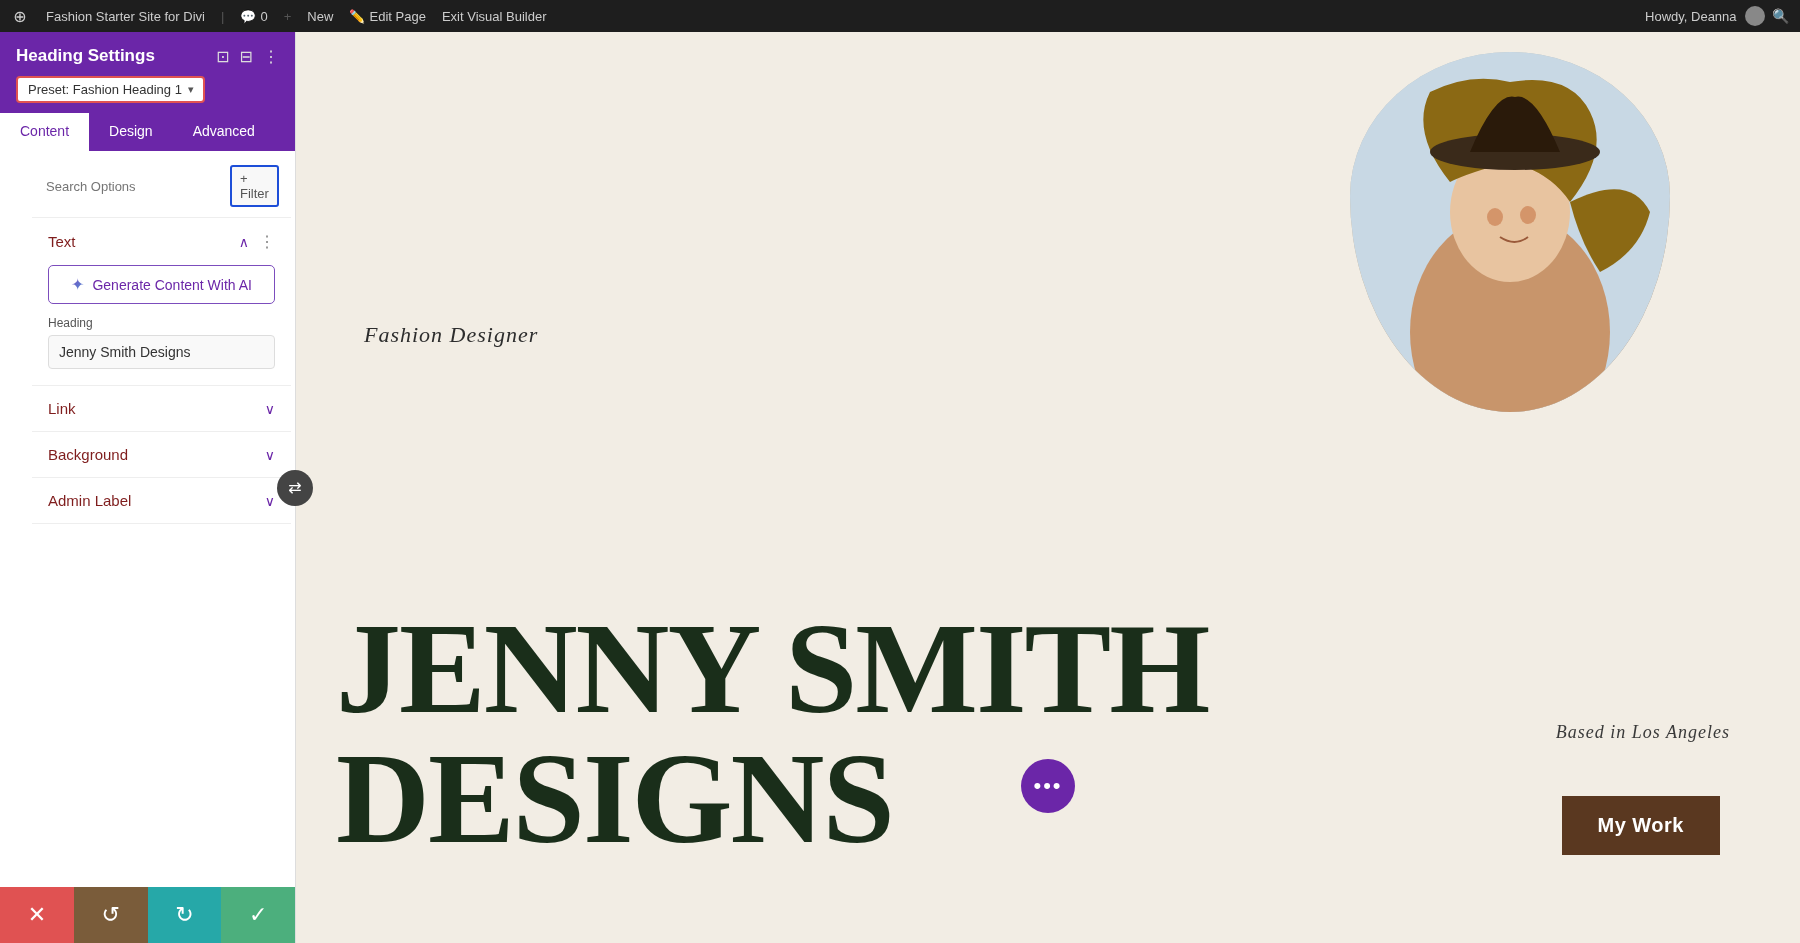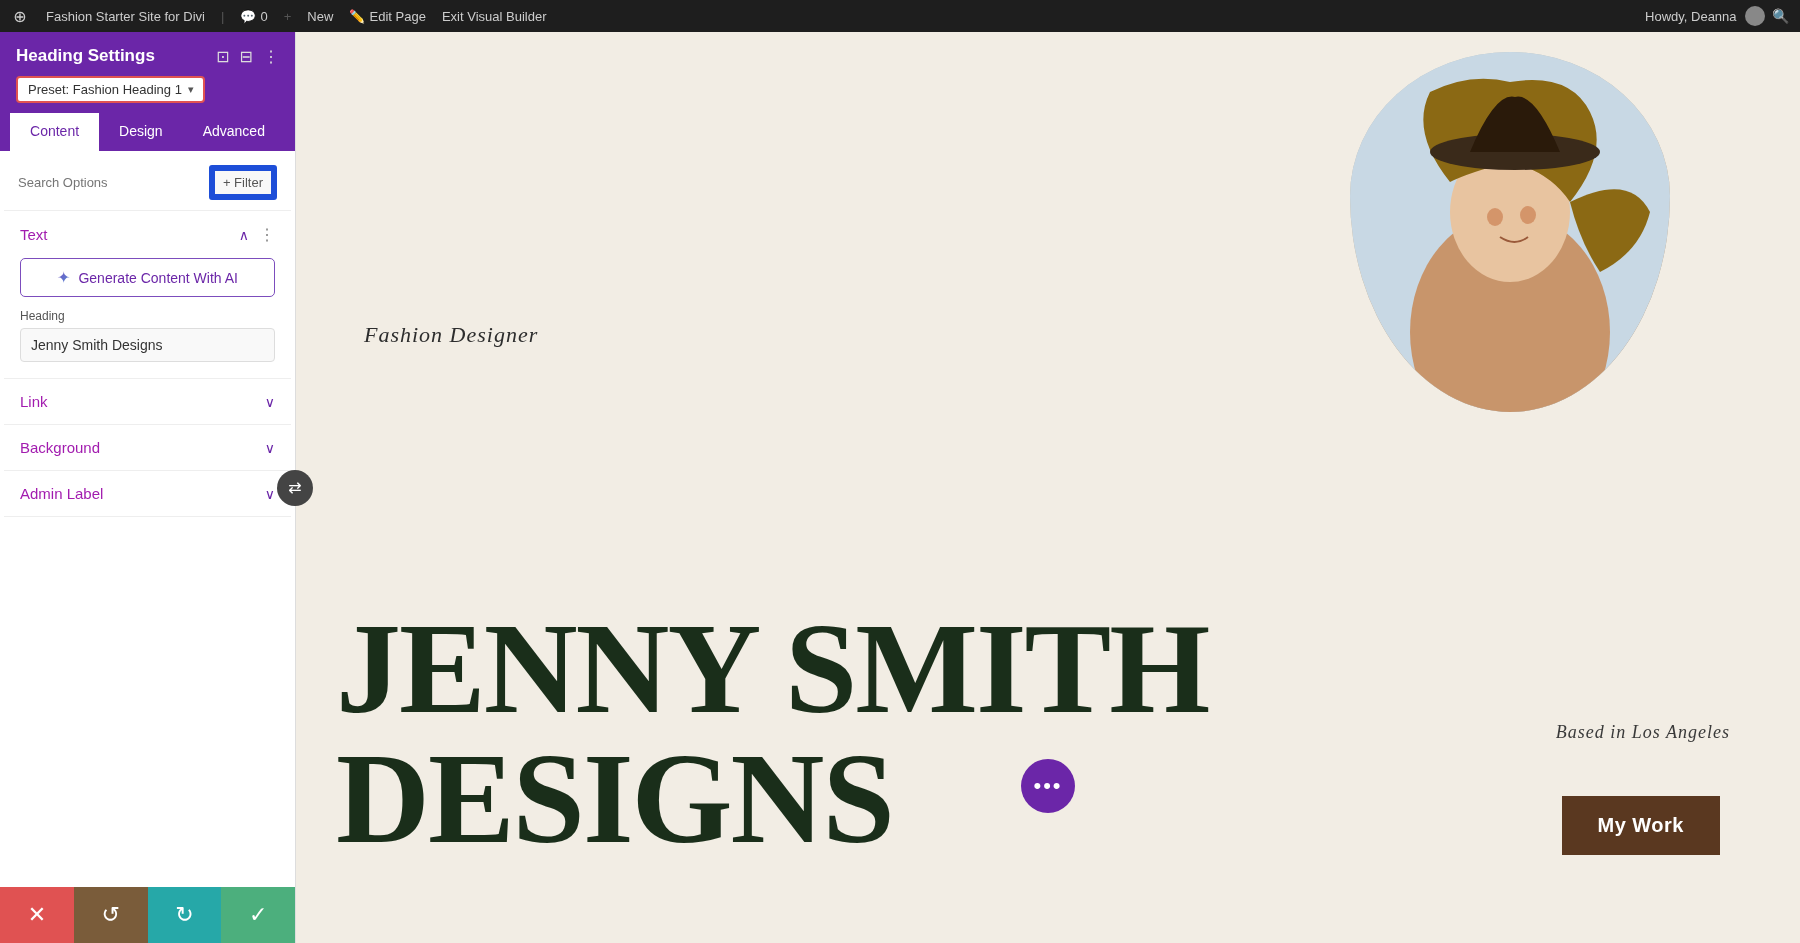--- a/index.html
+++ b/index.html
@@ -89,41 +89,41 @@
       font-size: 13px;
       color: #333;
       margin-bottom: 10px;
       cursor: pointer;
     }
     .preset-bar .chevron { font-size: 11px; color: #555; }
 
     .panel-tabs {
       display: flex;
       background: #6b26a8;
-      justify-content: center;
     }
     .panel-tab {
       padding: 10px 20px;
       font-size: 14px;
       color: #ffffff;
       cursor: pointer;
       border-bottom: 2px solid transparent;
     }
     .panel-tab.active {
       color: #fff;
       background: #fff;
       color: #6b26a8;
       font-weight: 500;
     }
 
     
     .panel-body {
       flex: 1;
       overflow-y: auto;
       padding: 4px;
+      margin-left: 28px;
     }
 
     .search-bar {
       display: flex;
       align-items: center;
       padding: 10px 14px;
       border-bottom: 1px solid #eee;
       gap: 8px;
     }
     .search-bar input {
@@ -135,39 +135,39 @@
       background: transparent;
     }
     .filter-btn {
       display: flex;
       align-items: center;
       gap: 4px;
       font-size: 13px;
       color: #555;
       cursor: pointer;
       padding: 4px 8px;
-      border: 6px solid #1d4ed8;
+      border: 2px solid #1d4ed8;
       border-radius: 3px;
       background: #f8f8f8;
     }
 
     
     .section {
       border-bottom: 1px solid #eee;
     }
     .section-header {
       display: flex;
       align-items: center;
       justify-content: space-between;
       padding: 14px 16px;
       cursor: pointer;
     }
     .section-title {
       font-size: 15px;
-      color: #a21caf;
+      color: #7f1d1d;
       font-weight: 500;
     }
     .section-header-icons {
       display: flex;
       align-items: center;
       gap: 10px;
     }
     .section-header-icons .chevron { font-size: 14px; color: #6b26a8; }
     .section-header-icons .dots { font-size: 16px; color: #888; }
 

